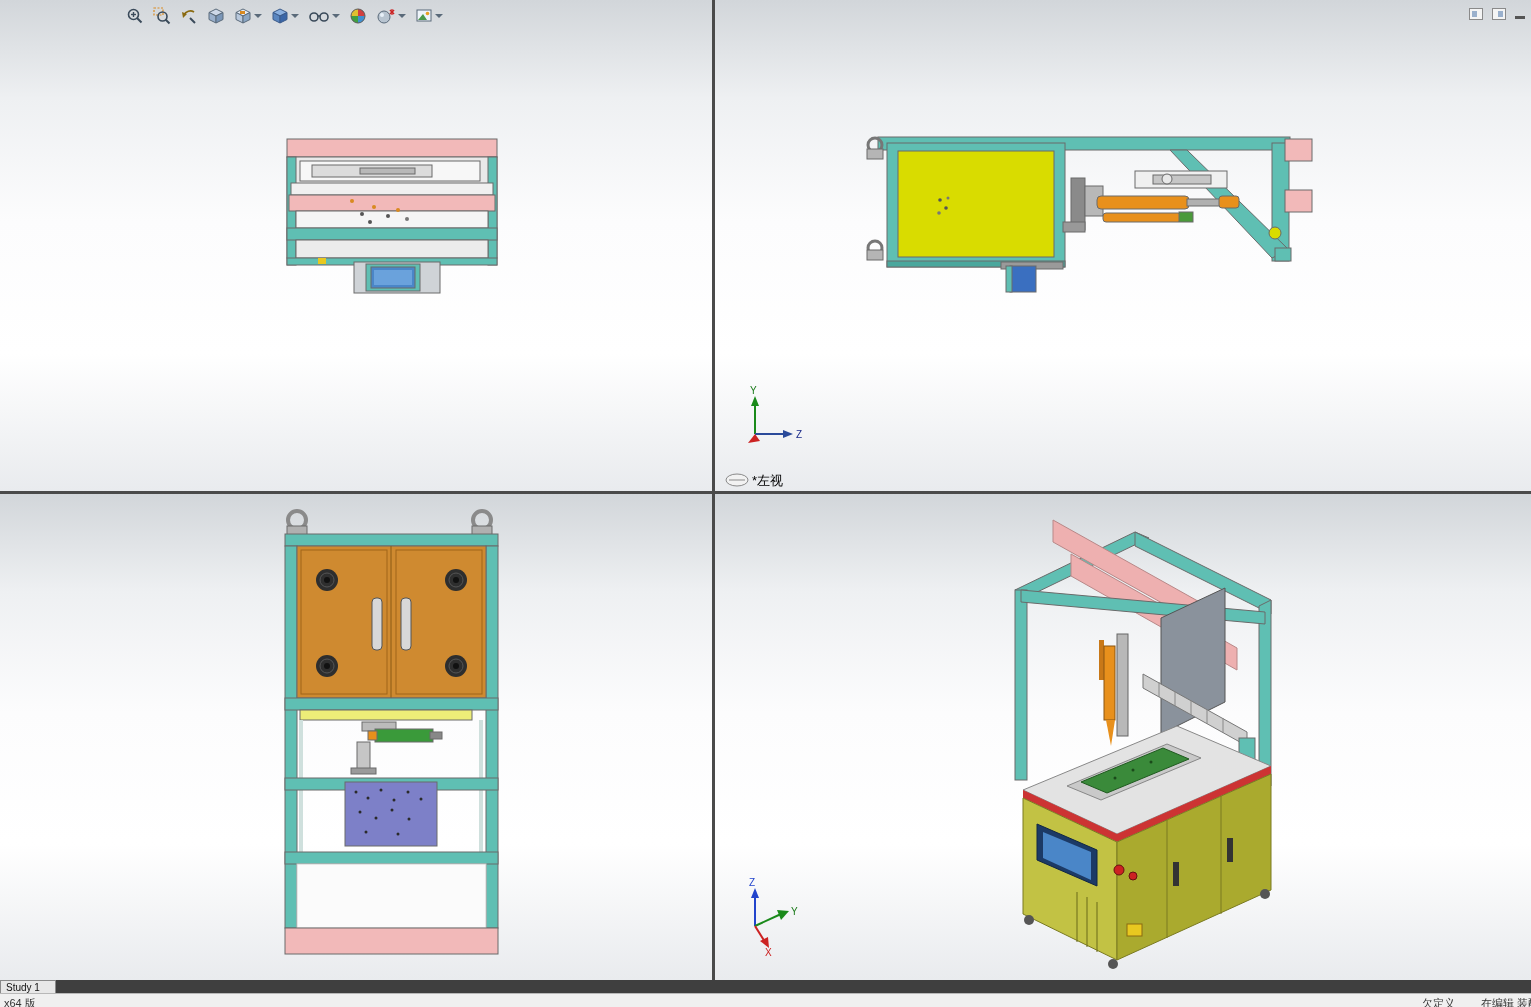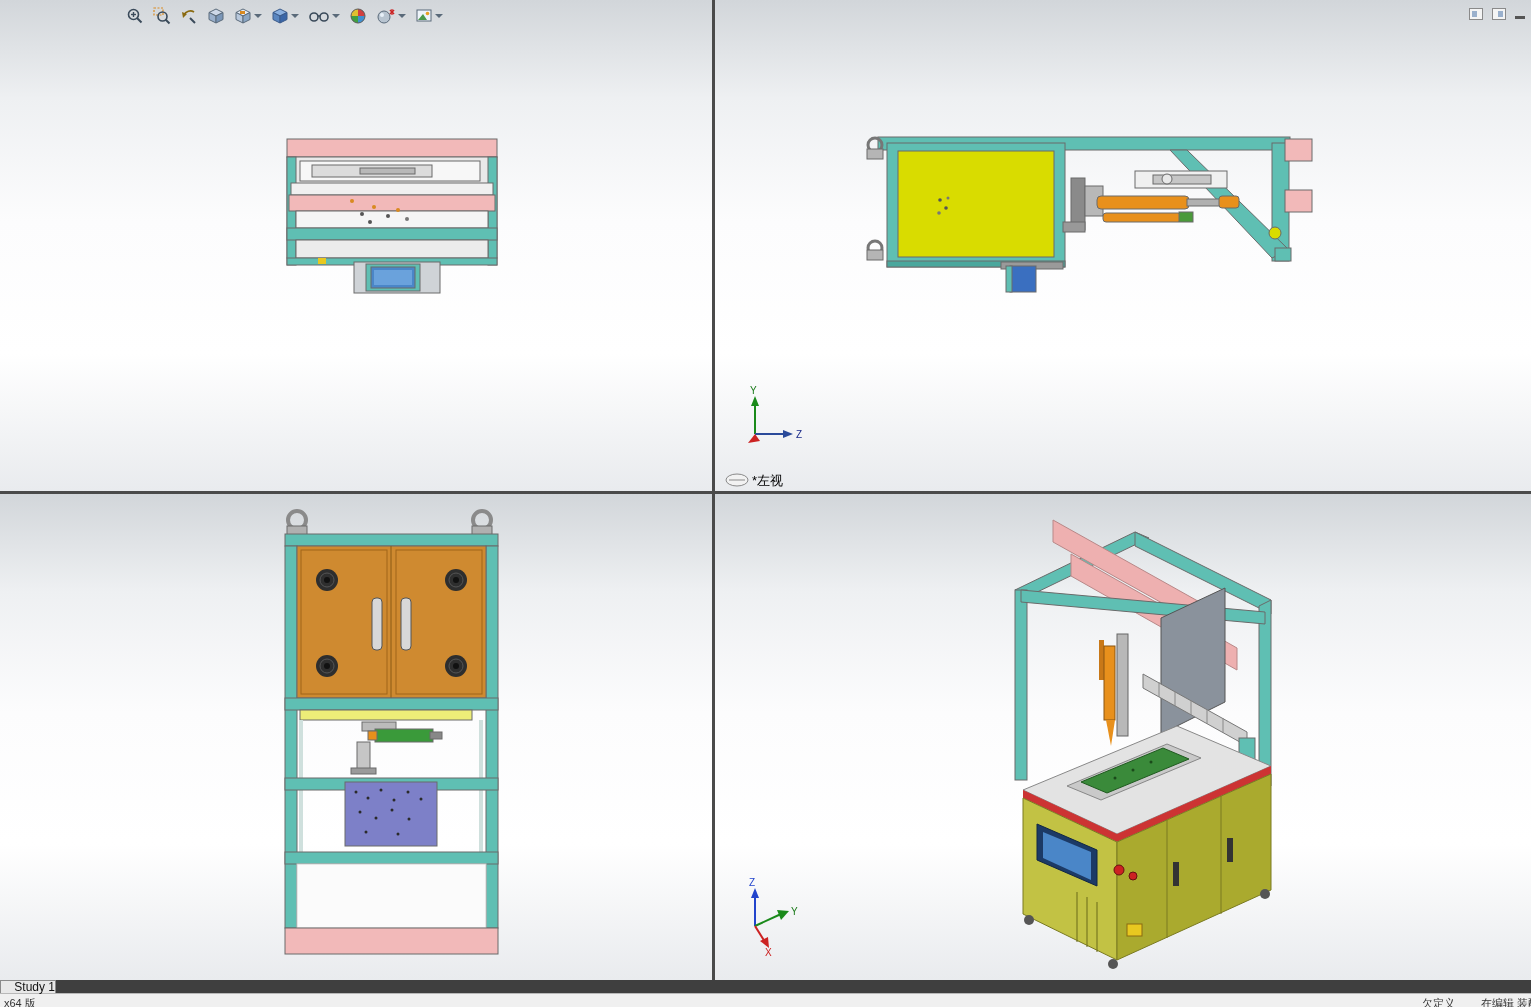--- a/index.html
+++ b/index.html
@@ -30,21 +30,21 @@
   .win-controls { position:absolute; right:6px; top:8px; display:flex; align-items:center; gap:9px; z-index:20; }
   .wc-box { width:14px; height:12px; border:1px solid #8a8a8a; background:#f4f4f4; position:relative; }
   .wc-box .inner { position:absolute; left:2px; top:2px; width:5px; height:6px; background:#9ab0cc; }
   .wc-box.b2 .inner { left:auto; right:2px; }
   .wc-min { width:10px; height:3px; background:#555; margin-top:6px; }
 
   .statusbar { position:absolute; left:0; top:980px; width:1531px; height:27px; z-index:30; }
   .tabrow { height:13px; background:#3f3f3f; display:flex; }
   .study-tab {
     width:56px; height:13px; background:#e8e8e8; border:1px solid #8a8a8a; border-bottom:none;
-    font-size:12px; color:#111; display:flex; align-items:center; padding-left:5px;justify-content:flex-end;
+    font-size:10px; color:#111; display:flex; align-items:center; padding-left:5px;
   }
   .inforow {
     height:19px; background:#f0f0f0; border-top:1px solid #b8b8b8;
     display:flex; align-items:center; justify-content:space-between;
     font-size:11px; color:#333; padding:0 4px; overflow:hidden;gap:6px;
   }
   .inforow .right { display:flex; gap:26px; white-space:nowrap; margin-right:-12px; }
 
   text { font-family:"Liberation Sans",sans-serif; }
 </style>

